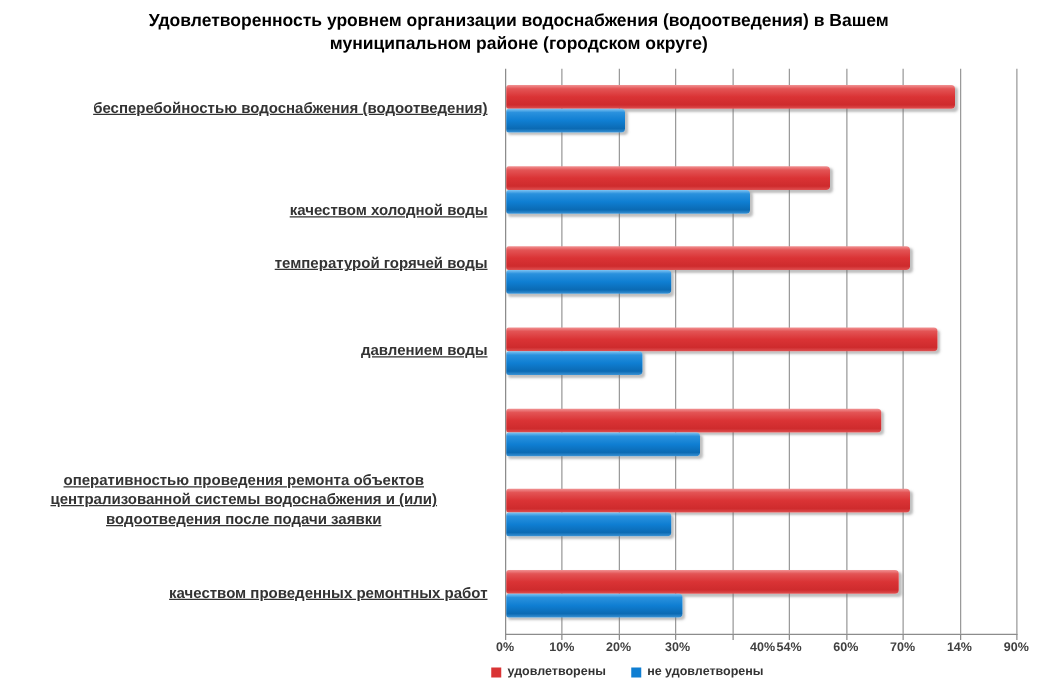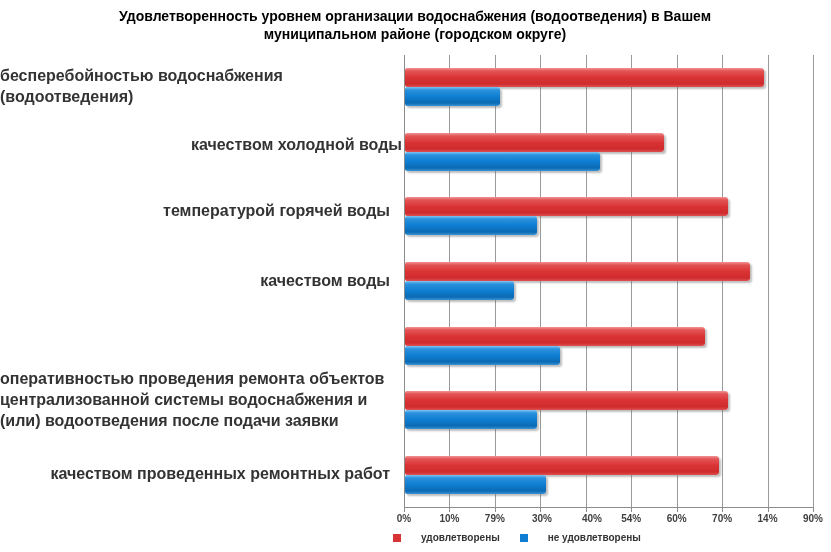--- a/index.html
+++ b/index.html
@@ -8,53 +8,53 @@
     font-family:"Liberation Sans",sans-serif;overflow:hidden;
   }
   .title{
     position:absolute;top:8px;left:65px;width:700px;
     text-align:center;font-size:14px;font-weight:700;color:#000;line-height:1.28;
   }
   .labels-col{position:absolute;left:0;top:55px;width:396px;height:452px;}
   .label-row{
     position:absolute;left:0;width:390px;padding-right:6px;
     display:flex;align-items:center;justify-content:flex-end;
-    text-align:left;font-size:16px;font-weight:700;color:#333;line-height:1.3;
+    text-align:center;font-size:12px;font-weight:700;color:#333;line-height:1.3;text-decoration:underline;
   }
   .plot{
     position:absolute;left:404px;top:55px;width:409px;height:452px;
     border-left:1px solid #8c8c8c;border-bottom:1px solid #8c8c8c;
   }
   .gridline{position:absolute;top:0;bottom:0;width:1px;background:#9a9a9a;}
   .bar{position:absolute;left:0;height:19px;border-radius:2px 3px 3px 2px;
        box-shadow:2px 2px 2px rgba(110,110,110,.45);}
   .bar-s0{background:linear-gradient(to bottom,#f19293 0%,#e35455 16%,#da3335 50%,#ce2b2d 84%,#df5152 100%);}
   .bar-s1{background:linear-gradient(to bottom,#7ec3f2 0%,#2a91dd 16%,#0f7ed2 50%,#0b6ab3 84%,#3a93d6 100%);}
   .tick-mark{position:absolute;top:507px;width:1px;height:5px;background:#8c8c8c;}
   .tick-label{
     position:absolute;top:513px;width:44px;text-align:center;
     font-size:10px;font-weight:700;color:#404040;
   }
   .legend{
     position:absolute;left:393px;top:532px;display:flex;align-items:center;gap:20px;
   }
-  .legend-item{display:flex;align-items:center;gap:20px;}
+  .legend-item{display:flex;align-items:center;gap:5px;}
   .legend-swatch{width:8px;height:8px;display:inline-block;}
   .legend-text{font-size:10px;font-weight:700;color:#333;}
 </style>
 </head>
 <body>
 
 <div id="chart">
   <div class="title">Удовлетворенность уровнем организации водоснабжения (водоотведения) в Вашем муниципальном районе (городском округе)</div>
   <div class="labels-col" id="labels-col">
       <div class="label-row" style="top: 0px; height: 64.5714px;">бесперебойностью водоснабжения (водоотведения)</div>
-      <div class="label-row" style="top: 58px; height: 64.5714px; padding-left: 12px;">качеством холодной воды</div>
+      <div class="label-row" style="top: 82px; height: 64.5714px;">качеством холодной воды</div>
       <div class="label-row" style="top: 124px; height: 64.5714px;">температурой горячей воды</div>
-      <div class="label-row" style="top: 193.714px; height: 64.5714px;">качеством воды</div>
+      <div class="label-row" style="top: 193.714px; height: 64.5714px;">давлением воды</div>
       <div class="label-row" style="top: 313px; height: 64.5714px;">оперативностью проведения ремонта объектов централизованной системы водоснабжения и (или) водоотведения после подачи заявки</div>
       <div class="label-row" style="top: 387.429px; height: 64.5714px;">качеством проведенных ремонтных работ</div>
     </div>
   <div class="plot" id="plot">
       <div class="gridline" style="left: 44.4444px;"></div>
       <div class="gridline" style="left: 89.8889px;"></div>
       <div class="gridline" style="left: 135.333px;"></div>
       <div class="gridline" style="left: 180.778px;"></div>
       <div class="gridline" style="left: 226.222px;"></div>
       <div class="gridline" style="left: 271.667px;"></div>
@@ -75,25 +75,25 @@
       <div class="bar bar-s1" title="не удовлетворены: 29%" style="width: 132px; top: 355px;"></div>
       <div class="bar bar-s0" title="удовлетворены: 69%" style="width: 314px; top: 401px;"></div>
       <div class="bar bar-s1" title="не удовлетворены: 31%" style="width: 141px; top: 420px;"></div>
     </div>
   <div id="xaxis">
       <div class="tick-mark" style="left: 404px;"></div>
       <div class="tick-label" style="left: 382px;">0%</div>
       <div class="tick-mark" style="left: 449.444px;"></div>
       <div class="tick-label" style="left: 427.444px;">10%</div>
       <div class="tick-mark" style="left: 494.889px;"></div>
-      <div class="tick-label" style="left: 472.889px;">79%</div>
+      <div class="tick-label" style="left: 472.889px;">20%</div>
       <div class="tick-mark" style="left: 540.333px;"></div>
       <div class="tick-label" style="left: 520px;">30%</div>
       <div class="tick-mark" style="left: 585.778px;"></div>
-      <div class="tick-label" style="left: 570px;">40%</div>
+      <div class="tick-label" style="left: 588px;">40%</div>
       <div class="tick-mark" style="left: 631.222px;"></div>
       <div class="tick-label" style="left: 609.222px;">54%</div>
       <div class="tick-mark" style="left: 676.667px;"></div>
       <div class="tick-label" style="left: 654.667px;">60%</div>
       <div class="tick-mark" style="left: 722.111px;"></div>
       <div class="tick-label" style="left: 700.111px;">70%</div>
       <div class="tick-mark" style="left: 767.556px;"></div>
       <div class="tick-label" style="left: 745.556px;">14%</div>
       <div class="tick-mark" style="left: 813px;"></div>
       <div class="tick-label" style="left: 791px;">90%</div>

